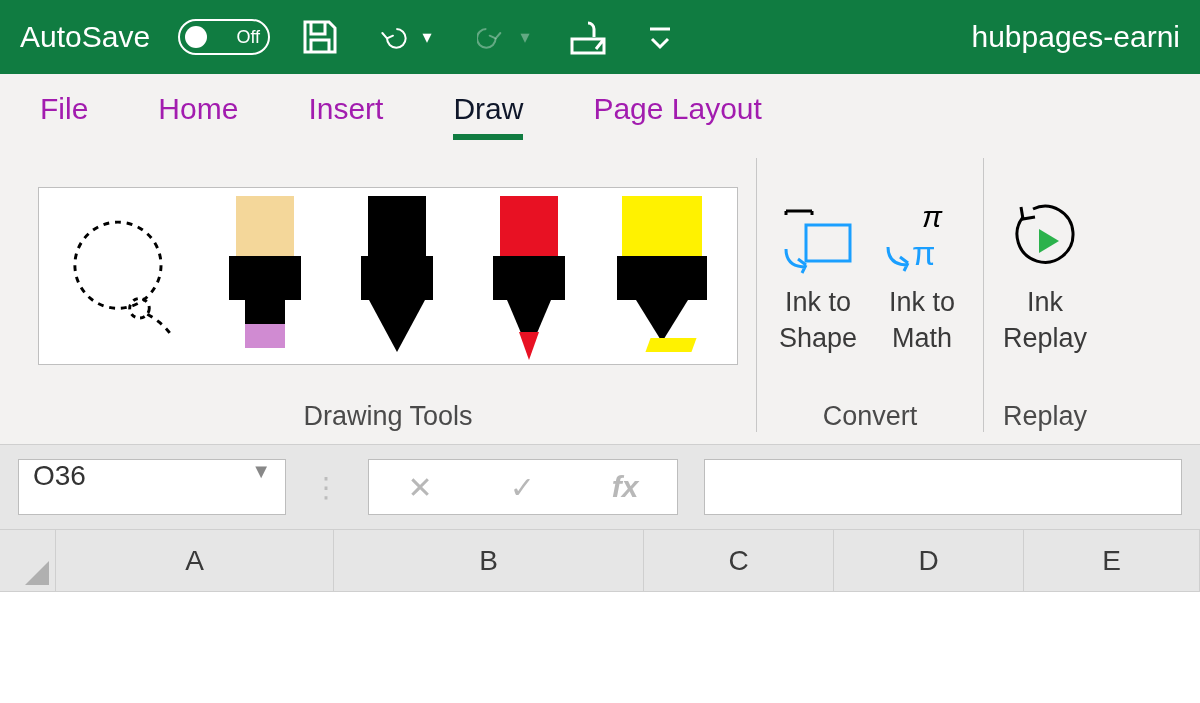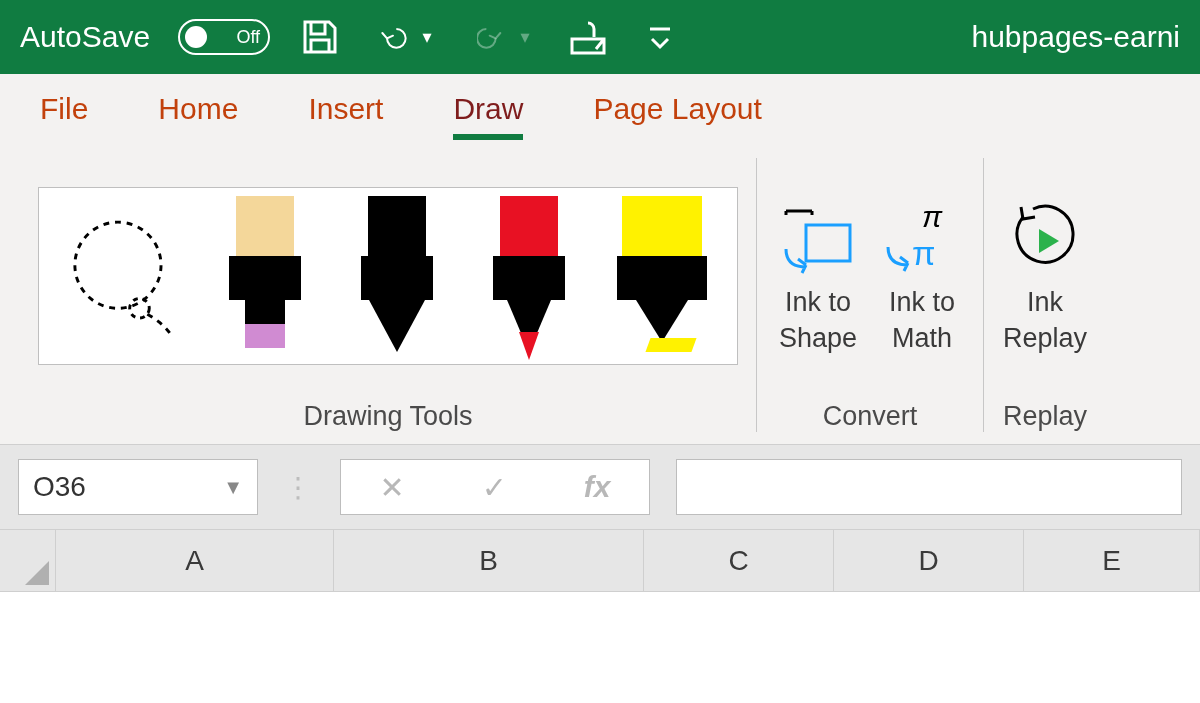--- a/index.html
+++ b/index.html
@@ -37,25 +37,25 @@
   .tabstrip {
     background: #f3f2f1;
     height: 74px;
     display: flex;
     align-items: center;
     padding: 0 40px;
     gap: 70px;
   }
   .tab {
     font-size: 30px;
-    color: #c2410c;
+    color: #a21caf;
     position: relative;
     padding-bottom: 4px;
   }
-  .tab.active { color: #7f1d1d; }
+  .tab.active { color: #0f172a; }
   .tab.active::after {
     content:""; position:absolute; left:0; right:0; bottom:-10px;
     height:6px; background:#107c41;
   }
 
   
   .ribbon {
     background: #f3f2f1;
     display: flex;
     padding: 10px 20px 12px 20px;
@@ -116,22 +116,22 @@
     background:#e6e6e6;
     height: 86px;
     display:flex; align-items:center;
     padding: 12px 18px;
     gap: 26px;
     border-top:1px solid #cfcfcf;
     border-bottom:1px solid #cfcfcf;
   }
   .namebox {
     background:#fff; border:1px solid #bdbdbd;
-    width:240px; height:56px;
-    display:flex; align-items:center;
+    width:268px; height:56px;
+    display:flex; align-items:flex-start;
     padding:0 14px;
     font-size:28px; color:#333;
   }
   .namebox .chev { margin-left:auto; color:#888; font-size:20px;}
   .fx-controls {
     background:#fff; border:1px solid #bdbdbd;
     height:56px; width:310px;
     display:flex; align-items:center; justify-content:space-around;
     color:#b8b8b8;
   }

